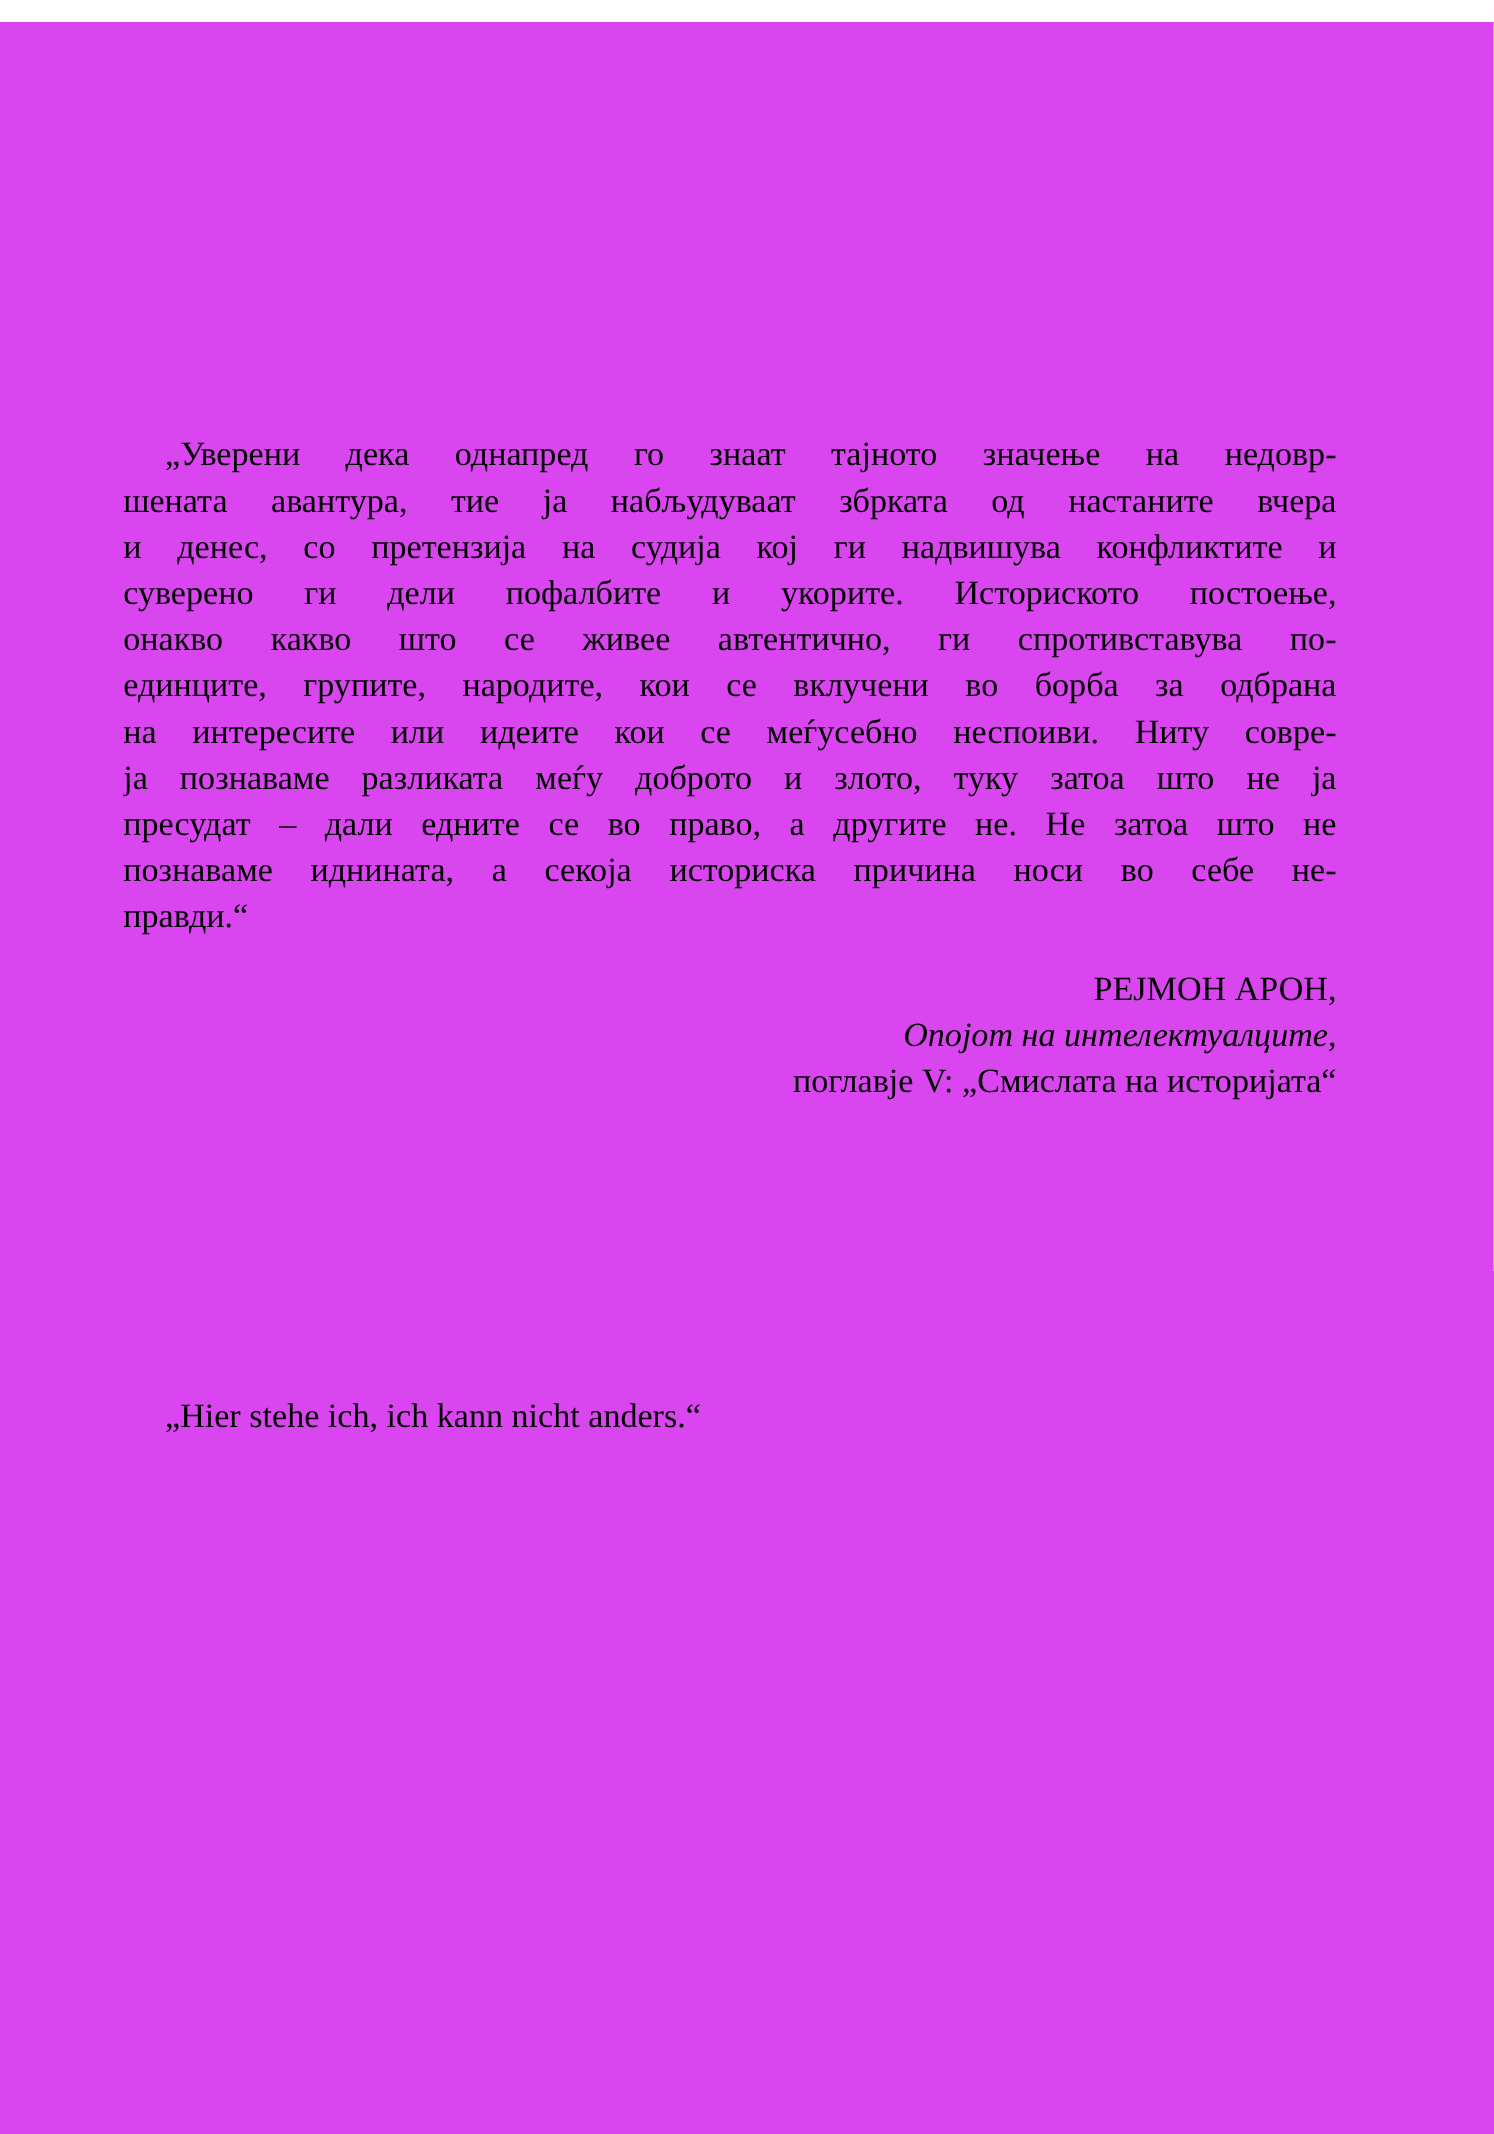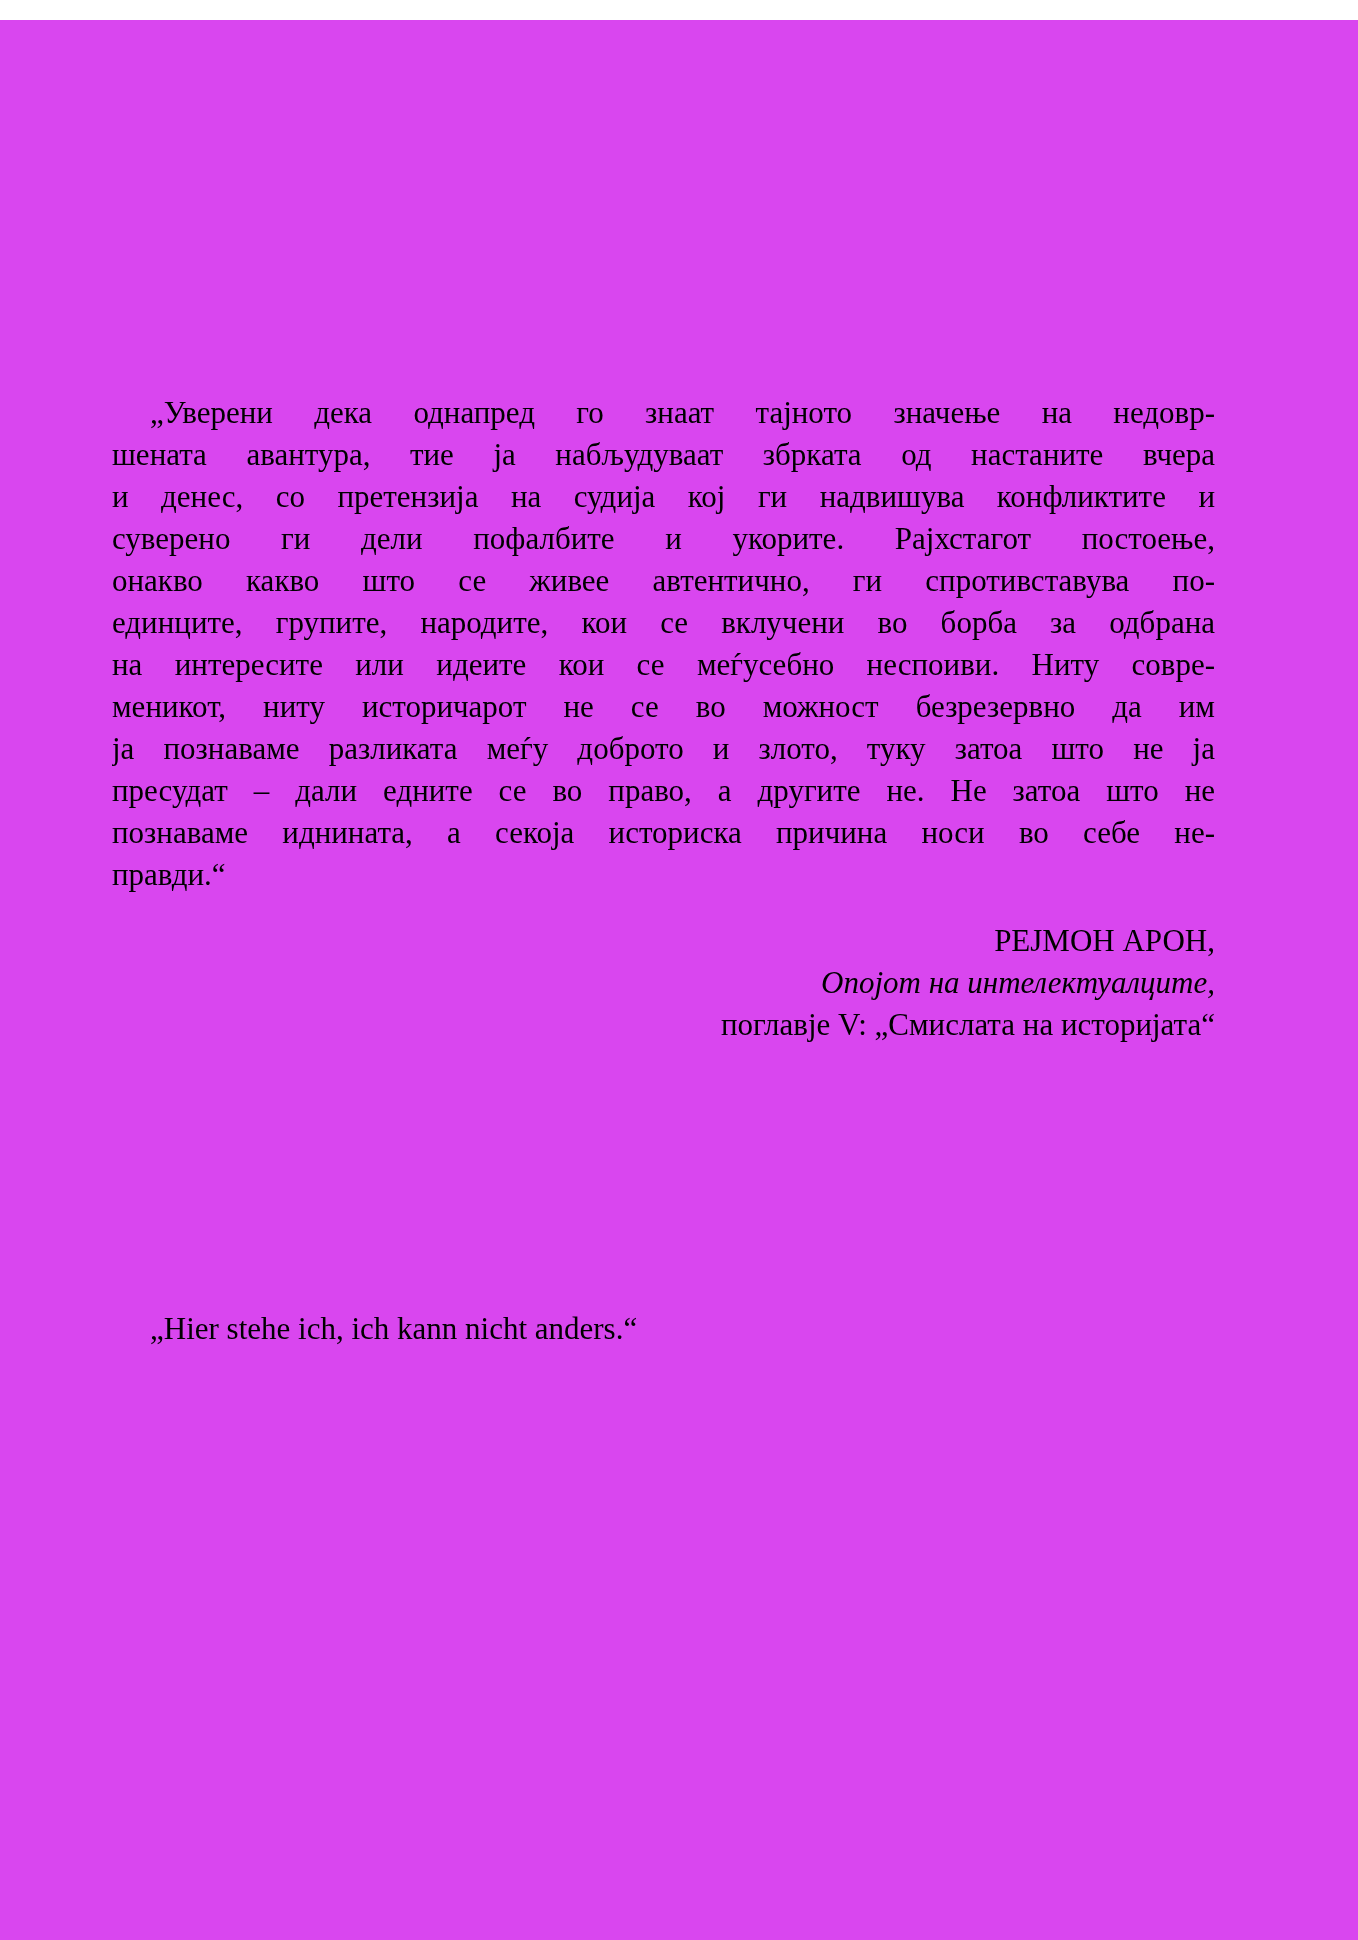--- a/index.html
+++ b/index.html
@@ -69,25 +69,24 @@
 </head>
 <body>
 
 <div class="page">
   <div class="content">
 
     <div class="para">
       <div class="line first">„Уверени дека однапред го знаат тајното значење на недовр-</div>
       <div class="line">шената авантура, тие ја набљудуваат збрката од настаните вчера</div>
       <div class="line">и денес, со претензија на судија кој ги надвишува конфликтите и</div>
-      <div class="line">суверено ги дели пофалбите и укорите. Рајхстагот постоење,</div>
+      <div class="line">суверено ги дели пофалбите и укорите. Историското постоење,</div>
       <div class="line">онакво какво што се живее автентично, ги спротивставува по-</div>
       <div class="line">единците, групите, народите, кои се вклучени во борба за одбрана</div>
       <div class="line">на интересите или идеите кои се меѓусебно неспоиви. Ниту совре-</div>
-      <div class="line">меникот, ниту историчарот не се во можност безрезервно да им</div>
       <div class="line">ја познаваме разликата меѓу доброто и злото, туку затоа што не ја</div>
       <div class="line">пресудат – дали едните се во право, а другите не. Не затоа што не</div>
       <div class="line">познаваме иднината, а секоја историска причина носи во себе не-</div>
       <div class="line last">правди.“</div>
     </div>
 
     <div class="attribution first-attr">
       <div class="attr-line">РЕЈМОН АРОН,</div>
       <div class="attr-line italic">Опојот на интелектуалците,</div>
       <div class="attr-line">поглавје V: „Смислата на историјата“</div>

